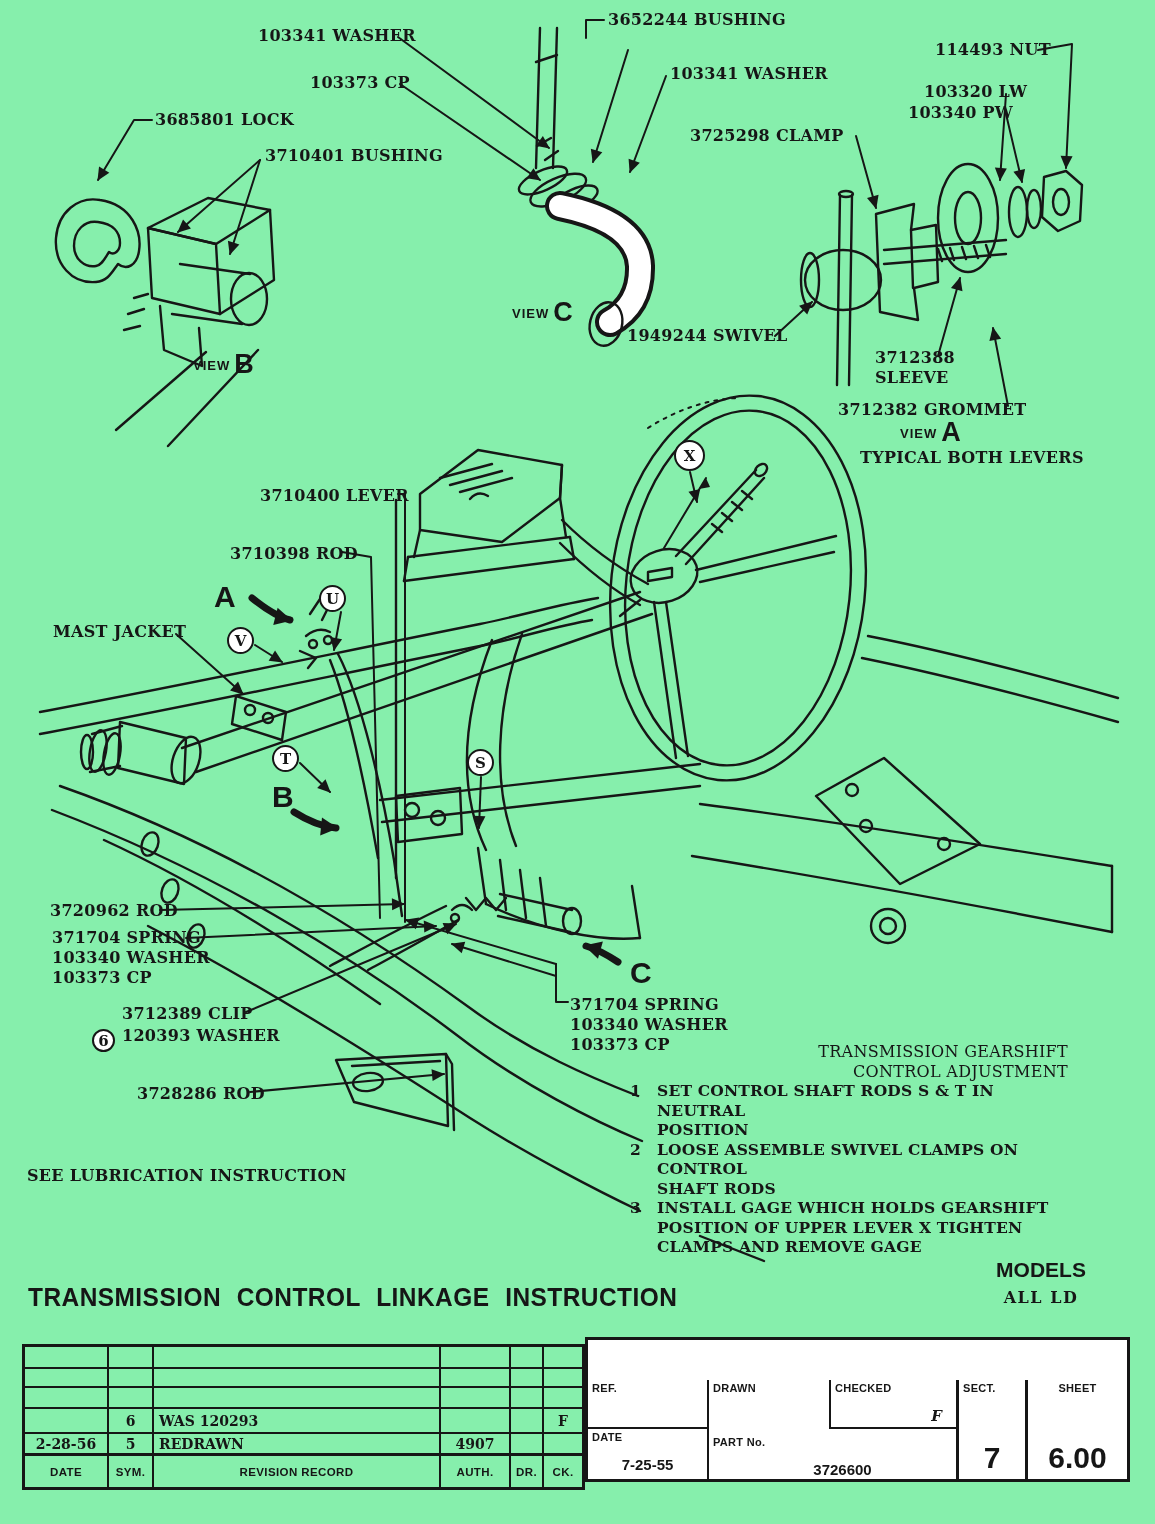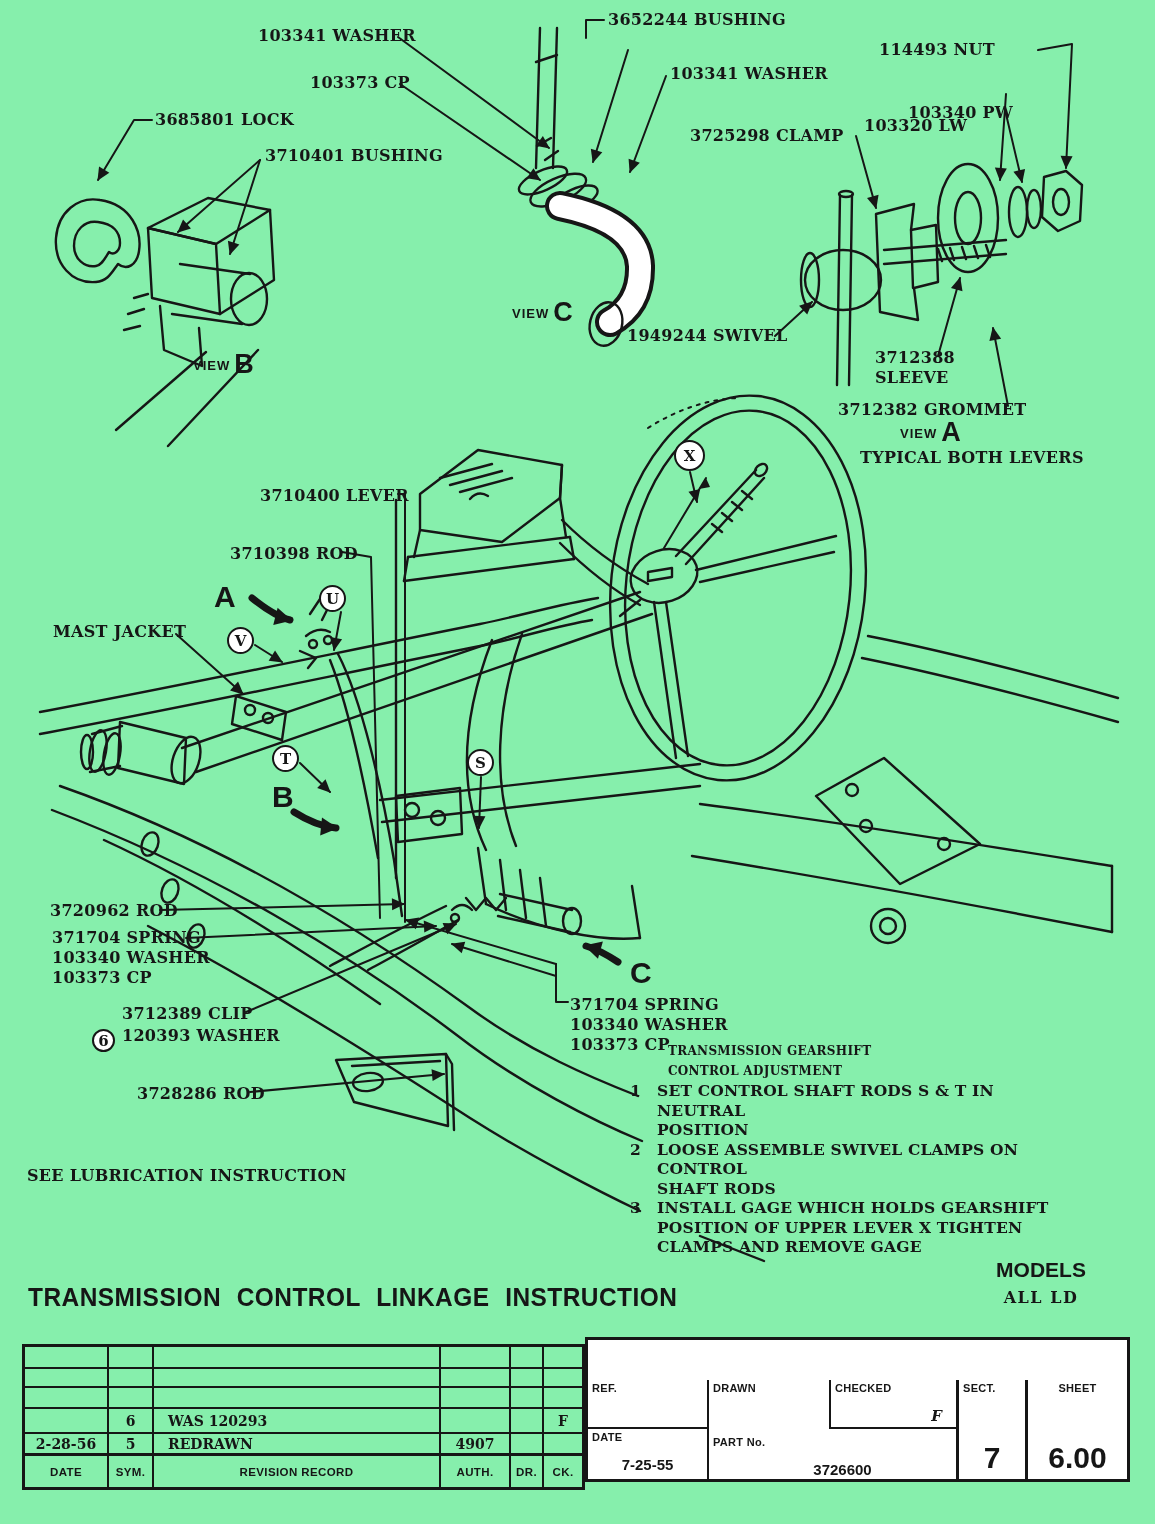--- a/index.html
+++ b/index.html
@@ -11,42 +11,42 @@
        letter-spacing:.3px;white-space:pre-line;color:#161616;}
   .callout{position:absolute;border:2.5px solid #161616;border-radius:50%;
        display:flex;align-items:center;justify-content:center;
        font-weight:bold;font-size:15px;background:#fff;font-family:"DejaVu Serif",serif;}
   .biglet{position:absolute;font-family:"Liberation Sans",sans-serif;
        font-weight:900;font-size:30px;line-height:30px;}
   .viewlbl{position:absolute;display:flex;align-items:flex-end;gap:4px;
        font-family:"Liberation Sans",sans-serif;}
   .viewlbl .vw{font-weight:900;font-size:13px;letter-spacing:1px;line-height:20px;}
   .viewlbl .vl{font-weight:900;font-size:27px;line-height:24px;}
-  .heading{position:absolute;left:668px;top:1042px;width:400px;text-align:left;
-       font-weight:bold;font-size:12px;line-height:19.5px;letter-spacing:.3px;}
+  .heading{position:absolute;left:668px;top:1042px;width:400px;text-align:right;
+       font-weight:normal;font-size:16px;line-height:19.5px;letter-spacing:.3px;}
   .instr{position:absolute;left:630px;top:1081px;width:440px;font-weight:bold;
        font-size:15.5px;line-height:19.5px;letter-spacing:.2px;}
   .instr .item{display:flex;}
   .instr .num{width:27px;flex:none;}
   .pagetitle{position:absolute;left:28px;top:1282px;font-family:"Liberation Sans",sans-serif;
        font-weight:900;font-size:26px;letter-spacing:.5px;word-spacing:9px;
        transform:scaleX(.94);transform-origin:left center;white-space:nowrap;}
   .models{position:absolute;left:985px;top:1258px;width:112px;text-align:center;
        font-family:"Liberation Sans",sans-serif;font-weight:900;font-size:21px;}
   .allld{position:absolute;left:985px;top:1288px;width:112px;text-align:center;
        font-weight:bold;font-size:16px;letter-spacing:1.5px;}
   
   .tbl-left{position:absolute;left:22px;top:1344px;width:563px;height:146px;
        border:3px solid #161616;box-sizing:border-box;display:grid;
        grid-template-columns:84px 45px 287px 70px 33px 1fr;
        grid-template-rows:22px 19px 21px 25px 21px 1fr;}
   .tbl-left .cell{border-right:2px solid #161616;border-bottom:2px solid #161616;
        display:flex;align-items:center;justify-content:center;overflow:hidden;
        font-weight:bold;font-size:14px;box-sizing:border-box;}
-  .tbl-left .cell.cL{justify-content:flex-start;padding-left:14px;}
+  .tbl-left .cell.cL{justify-content:flex-start;padding-left:5px;}
   .tbl-left .cell.hdr{font-family:"Liberation Sans",sans-serif;font-size:11.5px;
        letter-spacing:.4px;border-bottom:none;border-top:1px solid #161616;}
   .tbl-left .cell.lastcol{border-right:none;}
   .tbl-right{position:absolute;left:585px;top:1337px;width:545px;height:145px;
        border:3px solid #161616;box-sizing:border-box;background:#fff;}
   .tr-cell{position:absolute;box-sizing:border-box;}
   .tr-label{position:absolute;left:4px;top:2px;font-family:"Liberation Sans",sans-serif;
        font-weight:bold;font-size:11px;letter-spacing:.3px;}
   .tr-bigval{position:absolute;left:0;right:0;bottom:4px;text-align:center;
        font-family:"Liberation Sans",sans-serif;font-weight:900;font-size:30px;}
@@ -271,22 +271,22 @@
     </g>
   </svg>
 
   <div class="layer" id="labels-layer">
       <div class="lbl" style="left: 258px; top: 26px;">103341 WASHER</div>
       <div class="lbl" style="left: 310px; top: 73px;">103373 CP</div>
       <div class="lbl" style="left: 155px; top: 110px;">3685801 LOCK</div>
       <div class="lbl" style="left: 265px; top: 146px;">3710401 BUSHING</div>
       <div class="lbl" style="left: 608px; top: 10px;">3652244 BUSHING</div>
       <div class="lbl" style="left: 670px; top: 64px;">103341 WASHER</div>
-      <div class="lbl" style="left: 879px; top: 40px;">114493 NUT</div>
-      <div class="lbl" style="left: 864px; top: 82px; margin-top: 34px;">103320 LW</div>
+      <div class="lbl" style="left: 935px; top: 40px;">114493 NUT</div>
+      <div class="lbl" style="left: 924px; top: 82px;">103320 LW</div>
       <div class="lbl" style="left: 908px; top: 103px;">103340 PW</div>
       <div class="lbl" style="left: 690px; top: 126px;">3725298 CLAMP</div>
       <div class="lbl" style="left: 627px; top: 326px;">1949244 SWIVEL</div>
       <div class="lbl" style="left: 875px; top: 348px;">3712388
 SLEEVE</div>
       <div class="lbl" style="left: 838px; top: 400px;">3712382 GROMMET</div>
       <div class="lbl" style="left: 860px; top: 448px;">TYPICAL BOTH LEVERS</div>
       <div class="lbl" style="left: 260px; top: 486px;">3710400 LEVER</div>
       <div class="lbl" style="left: 230px; top: 544px;">3710398 ROD</div>
       <div class="lbl" style="left: 53px; top: 622px;">MAST JACKET</div>

